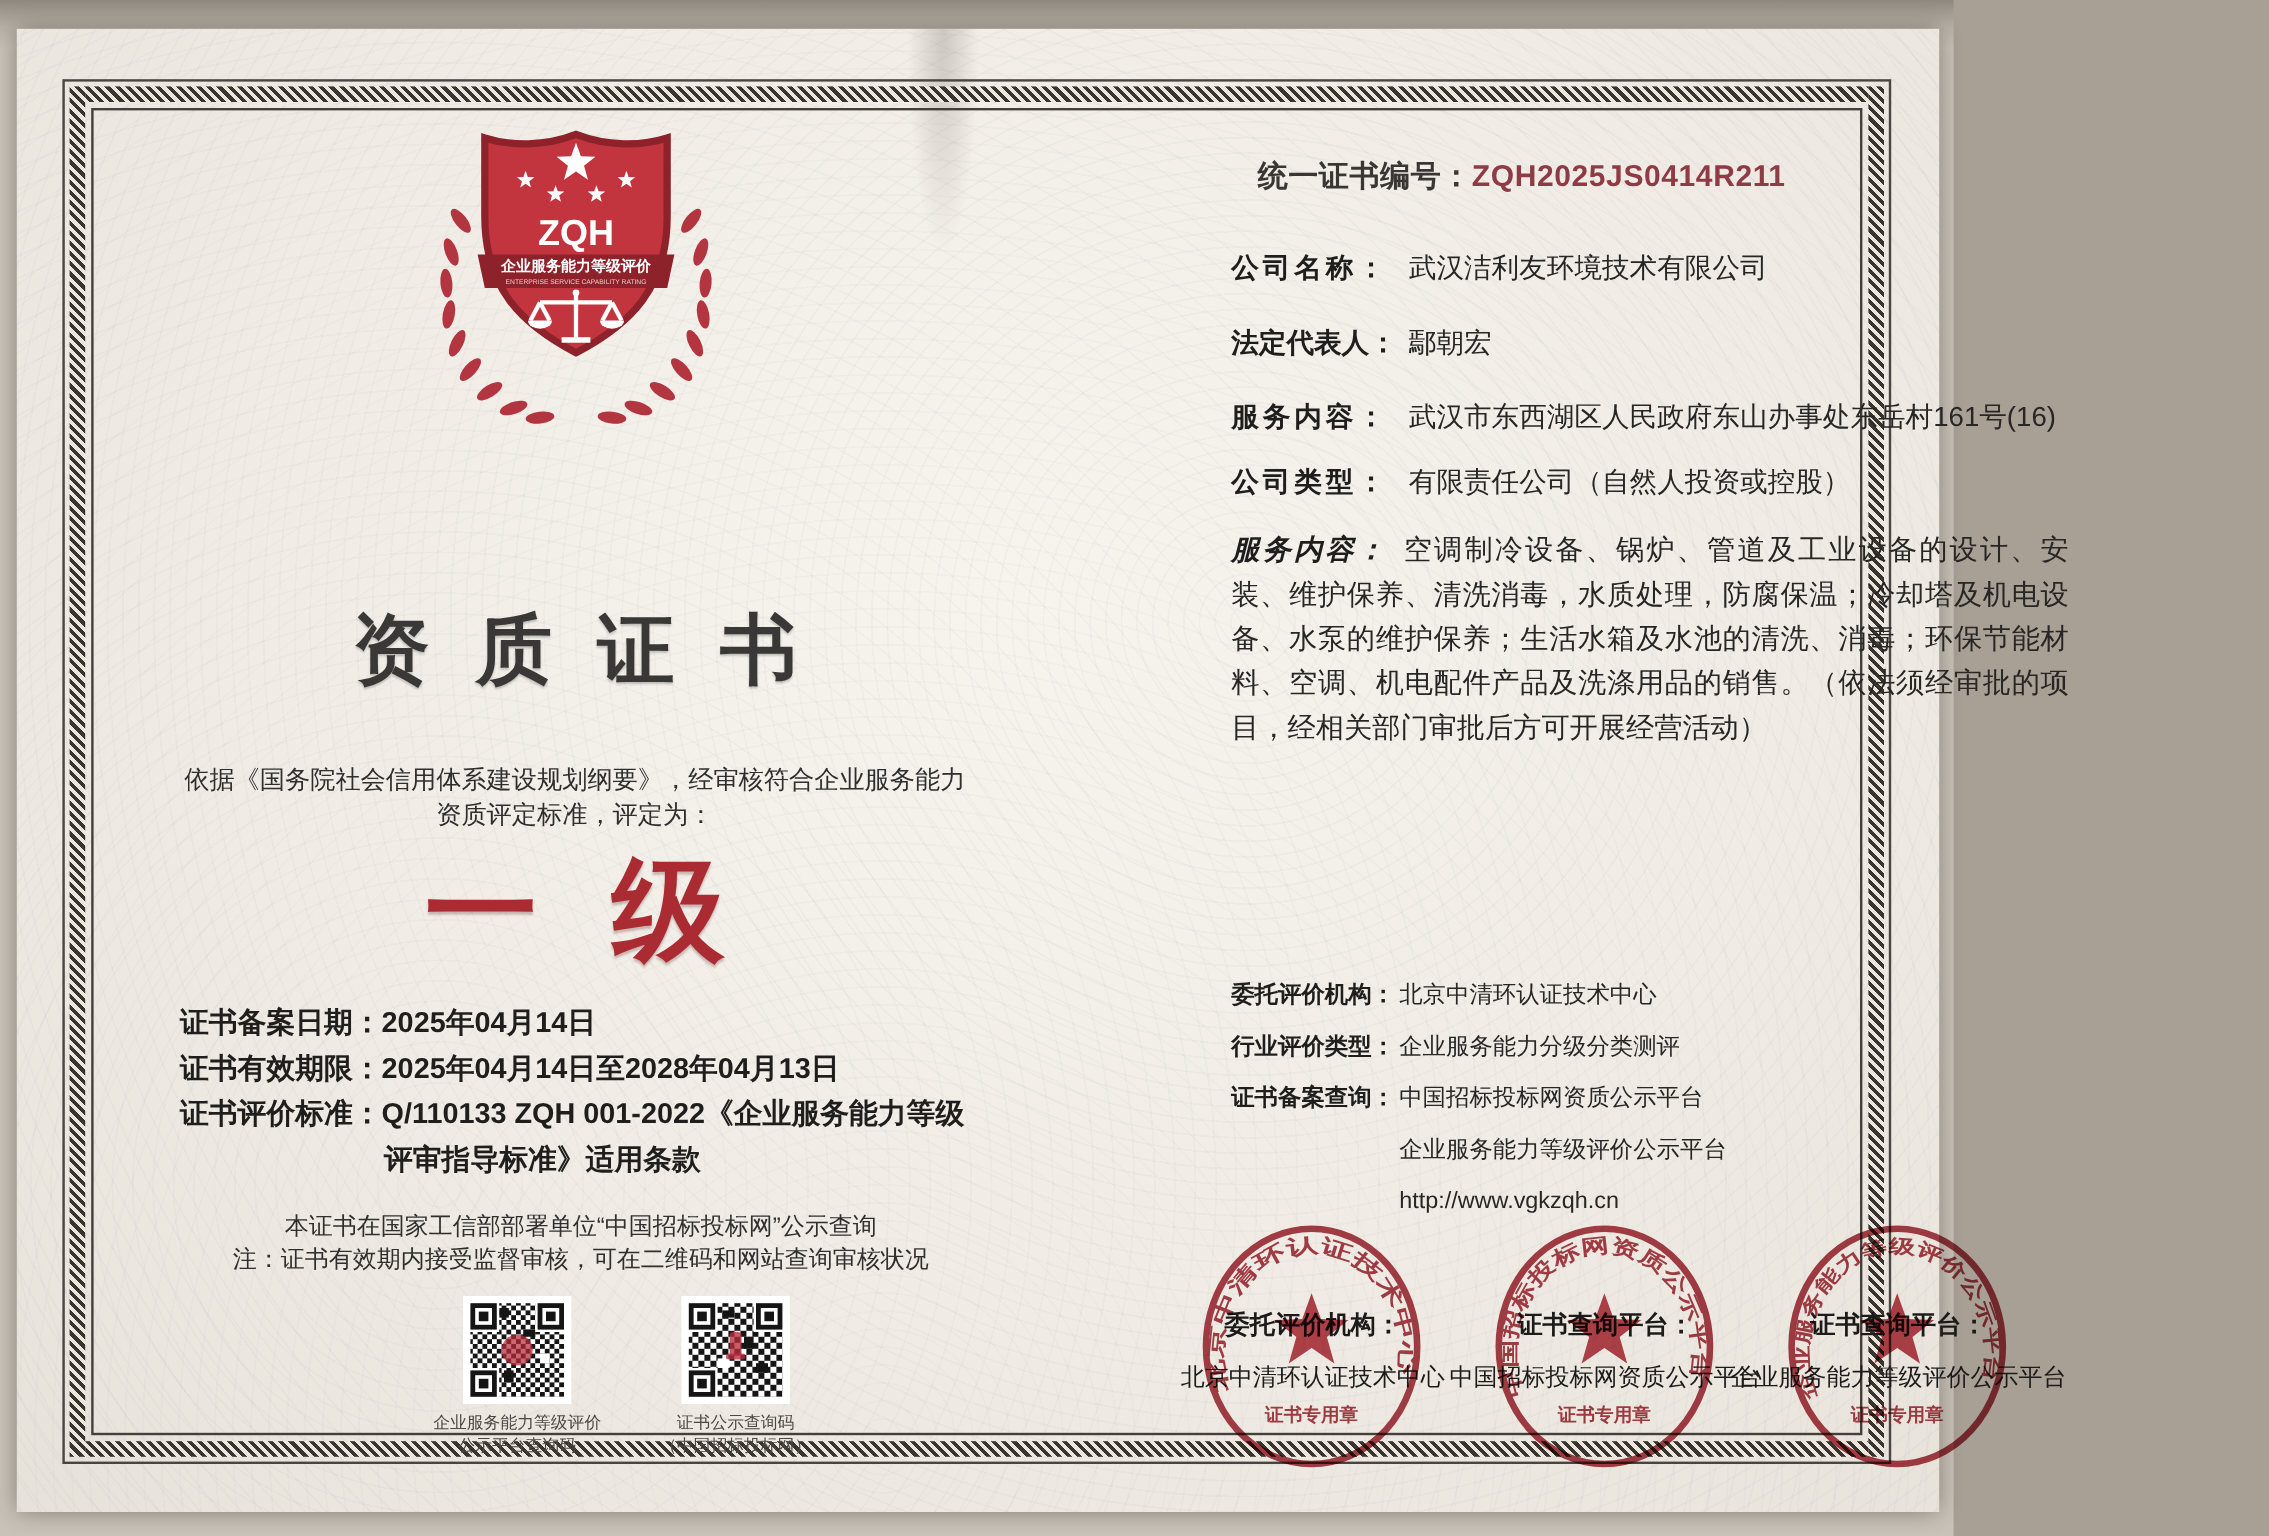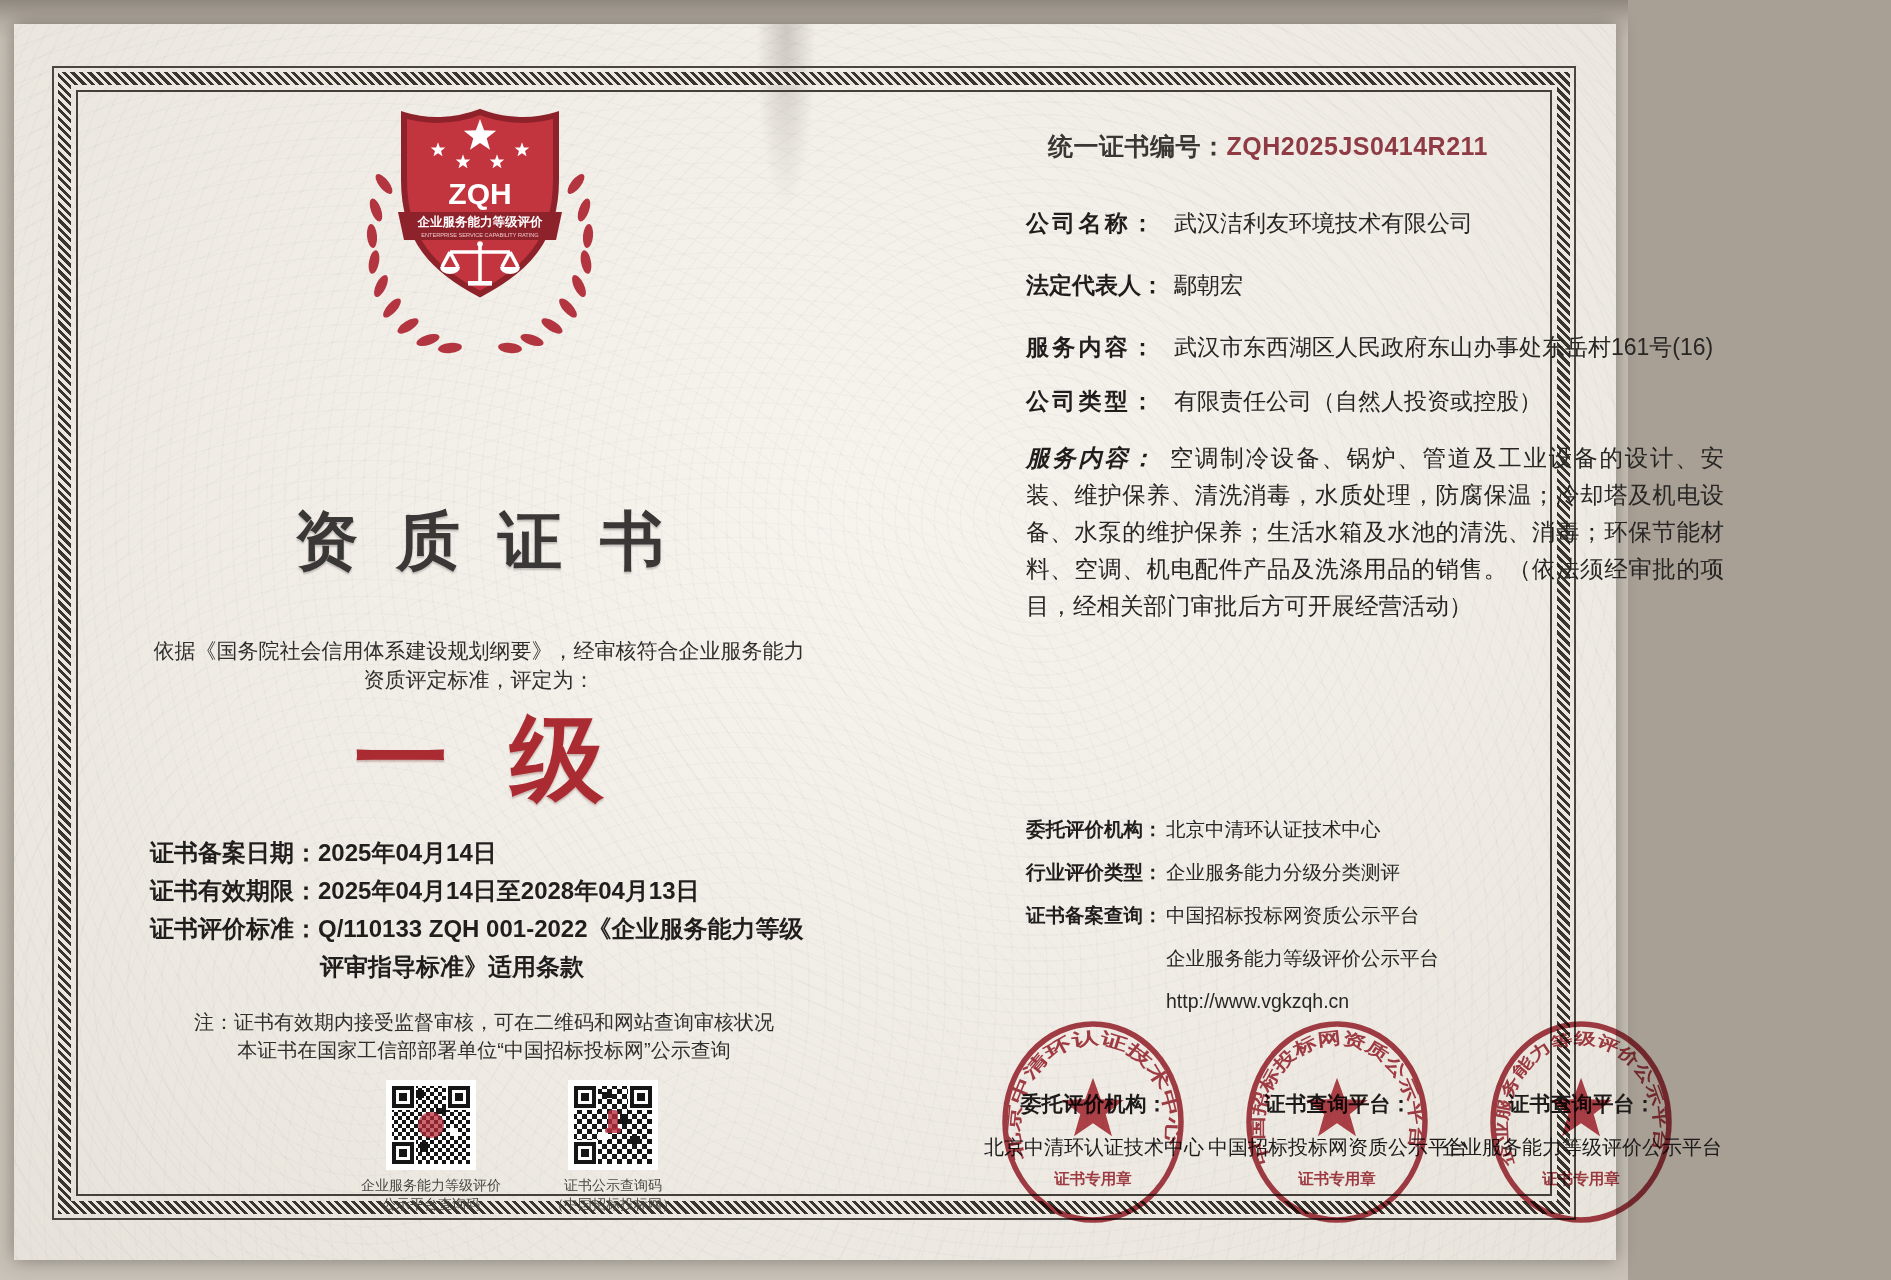--- a/index.html
+++ b/index.html
@@ -163,22 +163,22 @@
     </div>
 
     <div class="blk meta">
       <div class="mrow"><span>证书备案日期：</span><span>2025年04月14日</span></div>
       <div class="mrow"><span>证书有效期限：</span><span>2025年04月14日至2028年04月13日</span></div>
       <div class="mrow"><span>证书评价标准：</span><span>Q/110133 ZQH 001-2022《企业服务能力等级</span></div>
       <div class="mrow cont"><span>评审指导标准》适用条款</span></div>
     </div>
 
     <div class="blk note">
+      <div>本证书在国家工信部部署单位“中国招标投标网”公示查询</div>
       <div>注：证书有效期内接受监督审核，可在二维码和网站查询审核状况</div>
-      <div>本证书在国家工信部部署单位“中国招标投标网”公示查询</div>
     </div>
 
     <div class="qr qr1">
       <svg width="82" height="82" viewBox="0 0 82 82">
         <defs>
             <pattern id="qp1" width="8" height="8" patternUnits="userSpaceOnUse">
           <rect width="4" height="4" fill="#151515"></rect>
               <rect x="4" y="4" width="4" height="4" fill="#151515"></rect>
             </pattern>
           </defs>

